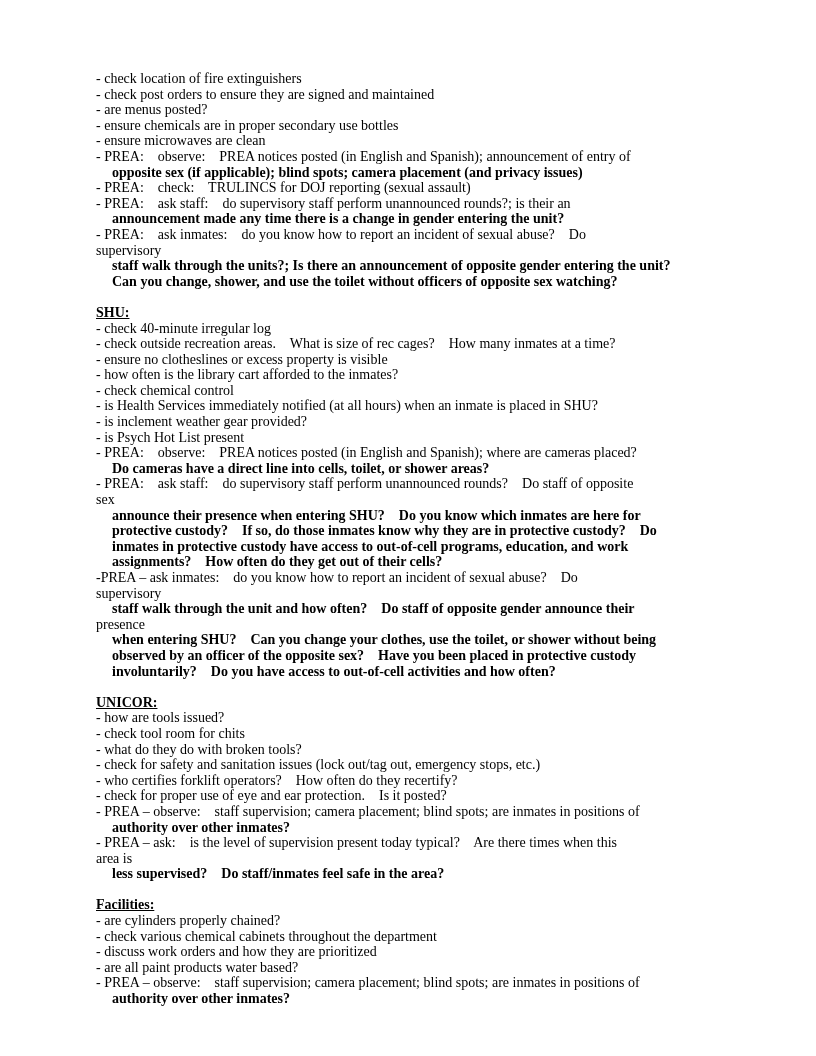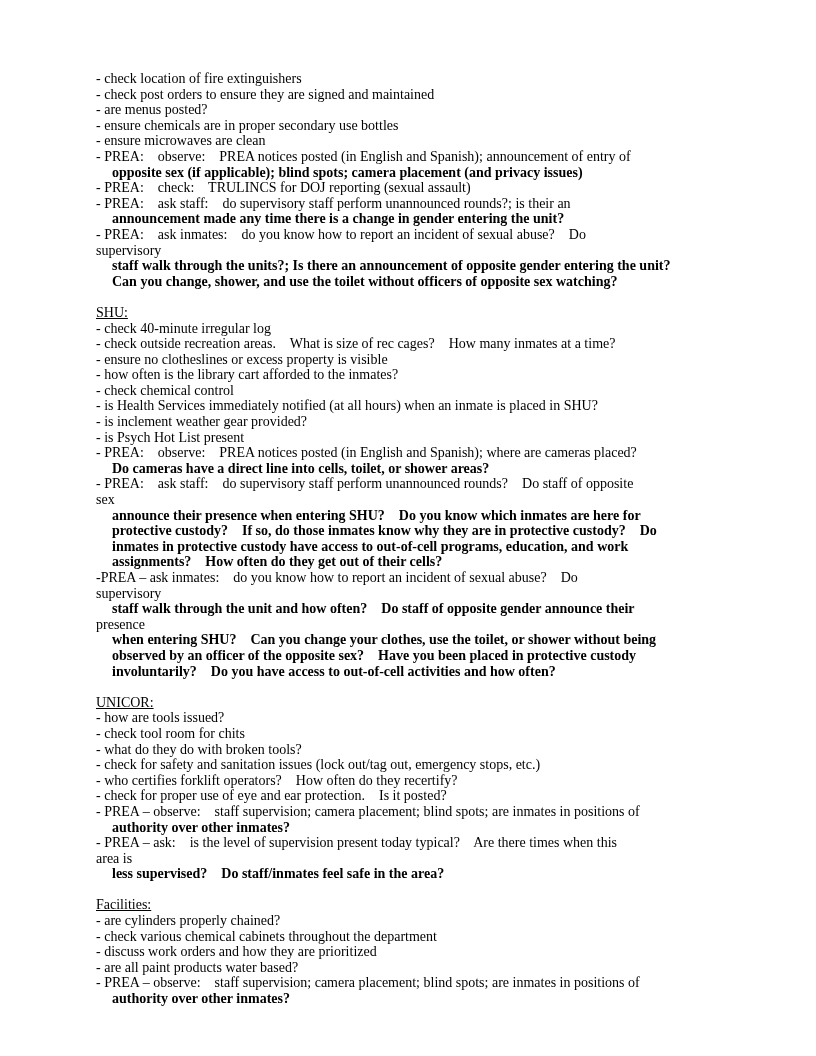--- a/index.html
+++ b/index.html
@@ -6,18 +6,18 @@
   body { width: 816px; height: 1056px; position: relative; overflow: hidden; }
   .page {
     position: absolute; left: 96px; top: 71px; width: 640px;
     font-family: "Liberation Serif", "DejaVu Serif", serif;
     font-size: 14px; line-height: 15.6px; color: #000;
     white-space: pre;
   }
   .line { display: block; height: 15.6px; }
   .indent { padding-left: 16px; font-weight: bold; }
   .gap { display: block; height: 15.6px; }
-  .heading { font-weight: normal; text-decoration: underline; }
+  .heading { font-weight: bold; text-decoration: underline; }
 </style>
 </head>
 <body>
 
 <div class="page" id="page"><div><span class="line">- check location of fire extinguishers</span><span class="line">- check post orders to ensure they are signed and maintained</span><span class="line">- are menus posted?</span><span class="line">- ensure chemicals are in proper secondary use bottles</span><span class="line">- ensure microwaves are clean</span><span class="line">- PREA:    observe:    PREA notices posted (in English and Spanish); announcement of entry of</span><span class="line indent">opposite sex (if applicable); blind spots; camera placement (and privacy issues)</span><span class="line">- PREA:    check:    TRULINCS for DOJ reporting (sexual assault)</span><span class="line">- PREA:    ask staff:    do supervisory staff perform unannounced rounds?; is their an</span><span class="line indent">announcement made any time there is a change in gender entering the unit?</span><span class="line">- PREA:    ask inmates:    do you know how to report an incident of sexual abuse?    Do</span><span class="line">supervisory</span><span class="line indent">staff walk through the units?; Is there an announcement of opposite gender entering the unit?</span><span class="line indent">Can you change, shower, and use the toilet without officers of opposite sex watching?</span></div><div><span class="gap"></span><span class="line"><span class="heading">SHU:</span></span><span class="line">- check 40-minute irregular log</span><span class="line">- check outside recreation areas.    What is size of rec cages?    How many inmates at a time?</span><span class="line">- ensure no clotheslines or excess property is visible</span><span class="line">- how often is the library cart afforded to the inmates?</span><span class="line">- check chemical control</span><span class="line">- is Health Services immediately notified (at all hours) when an inmate is placed in SHU?</span><span class="line">- is inclement weather gear provided?</span><span class="line">- is Psych Hot List present</span><span class="line">- PREA:    observe:    PREA notices posted (in English and Spanish); where are cameras placed?</span><span class="line indent">Do cameras have a direct line into cells, toilet, or shower areas?</span><span class="line">- PREA:    ask staff:    do supervisory staff perform unannounced rounds?    Do staff of opposite</span><span class="line">sex</span><span class="line indent">announce their presence when entering SHU?    Do you know which inmates are here for</span><span class="line indent">protective custody?    If so, do those inmates know why they are in protective custody?    Do</span><span class="line indent">inmates in protective custody have access to out-of-cell programs, education, and work</span><span class="line indent">assignments?    How often do they get out of their cells?</span><span class="line">-PREA – ask inmates:    do you know how to report an incident of sexual abuse?    Do</span><span class="line">supervisory</span><span class="line indent">staff walk through the unit and how often?    Do staff of opposite gender announce their</span><span class="line">presence</span><span class="line indent">when entering SHU?    Can you change your clothes, use the toilet, or shower without being</span><span class="line indent">observed by an officer of the opposite sex?    Have you been placed in protective custody</span><span class="line indent">involuntarily?    Do you have access to out-of-cell activities and how often?</span></div><div><span class="gap"></span><span class="line"><span class="heading">UNICOR:</span></span><span class="line">- how are tools issued?</span><span class="line">- check tool room for chits</span><span class="line">- what do they do with broken tools?</span><span class="line">- check for safety and sanitation issues (lock out/tag out, emergency stops, etc.)</span><span class="line">- who certifies forklift operators?    How often do they recertify?</span><span class="line">- check for proper use of eye and ear protection.    Is it posted?</span><span class="line">- PREA – observe:    staff supervision; camera placement; blind spots; are inmates in positions of</span><span class="line indent">authority over other inmates?</span><span class="line">- PREA – ask:    is the level of supervision present today typical?    Are there times when this</span><span class="line">area is</span><span class="line indent">less supervised?    Do staff/inmates feel safe in the area?</span></div><div><span class="gap"></span><span class="line"><span class="heading">Facilities:</span></span><span class="line">- are cylinders properly chained?</span><span class="line">- check various chemical cabinets throughout the department</span><span class="line">- discuss work orders and how they are prioritized</span><span class="line">- are all paint products water based?</span><span class="line">- PREA – observe:    staff supervision; camera placement; blind spots; are inmates in positions of</span><span class="line indent">authority over other inmates?</span></div></div>
 
 </body></html>

